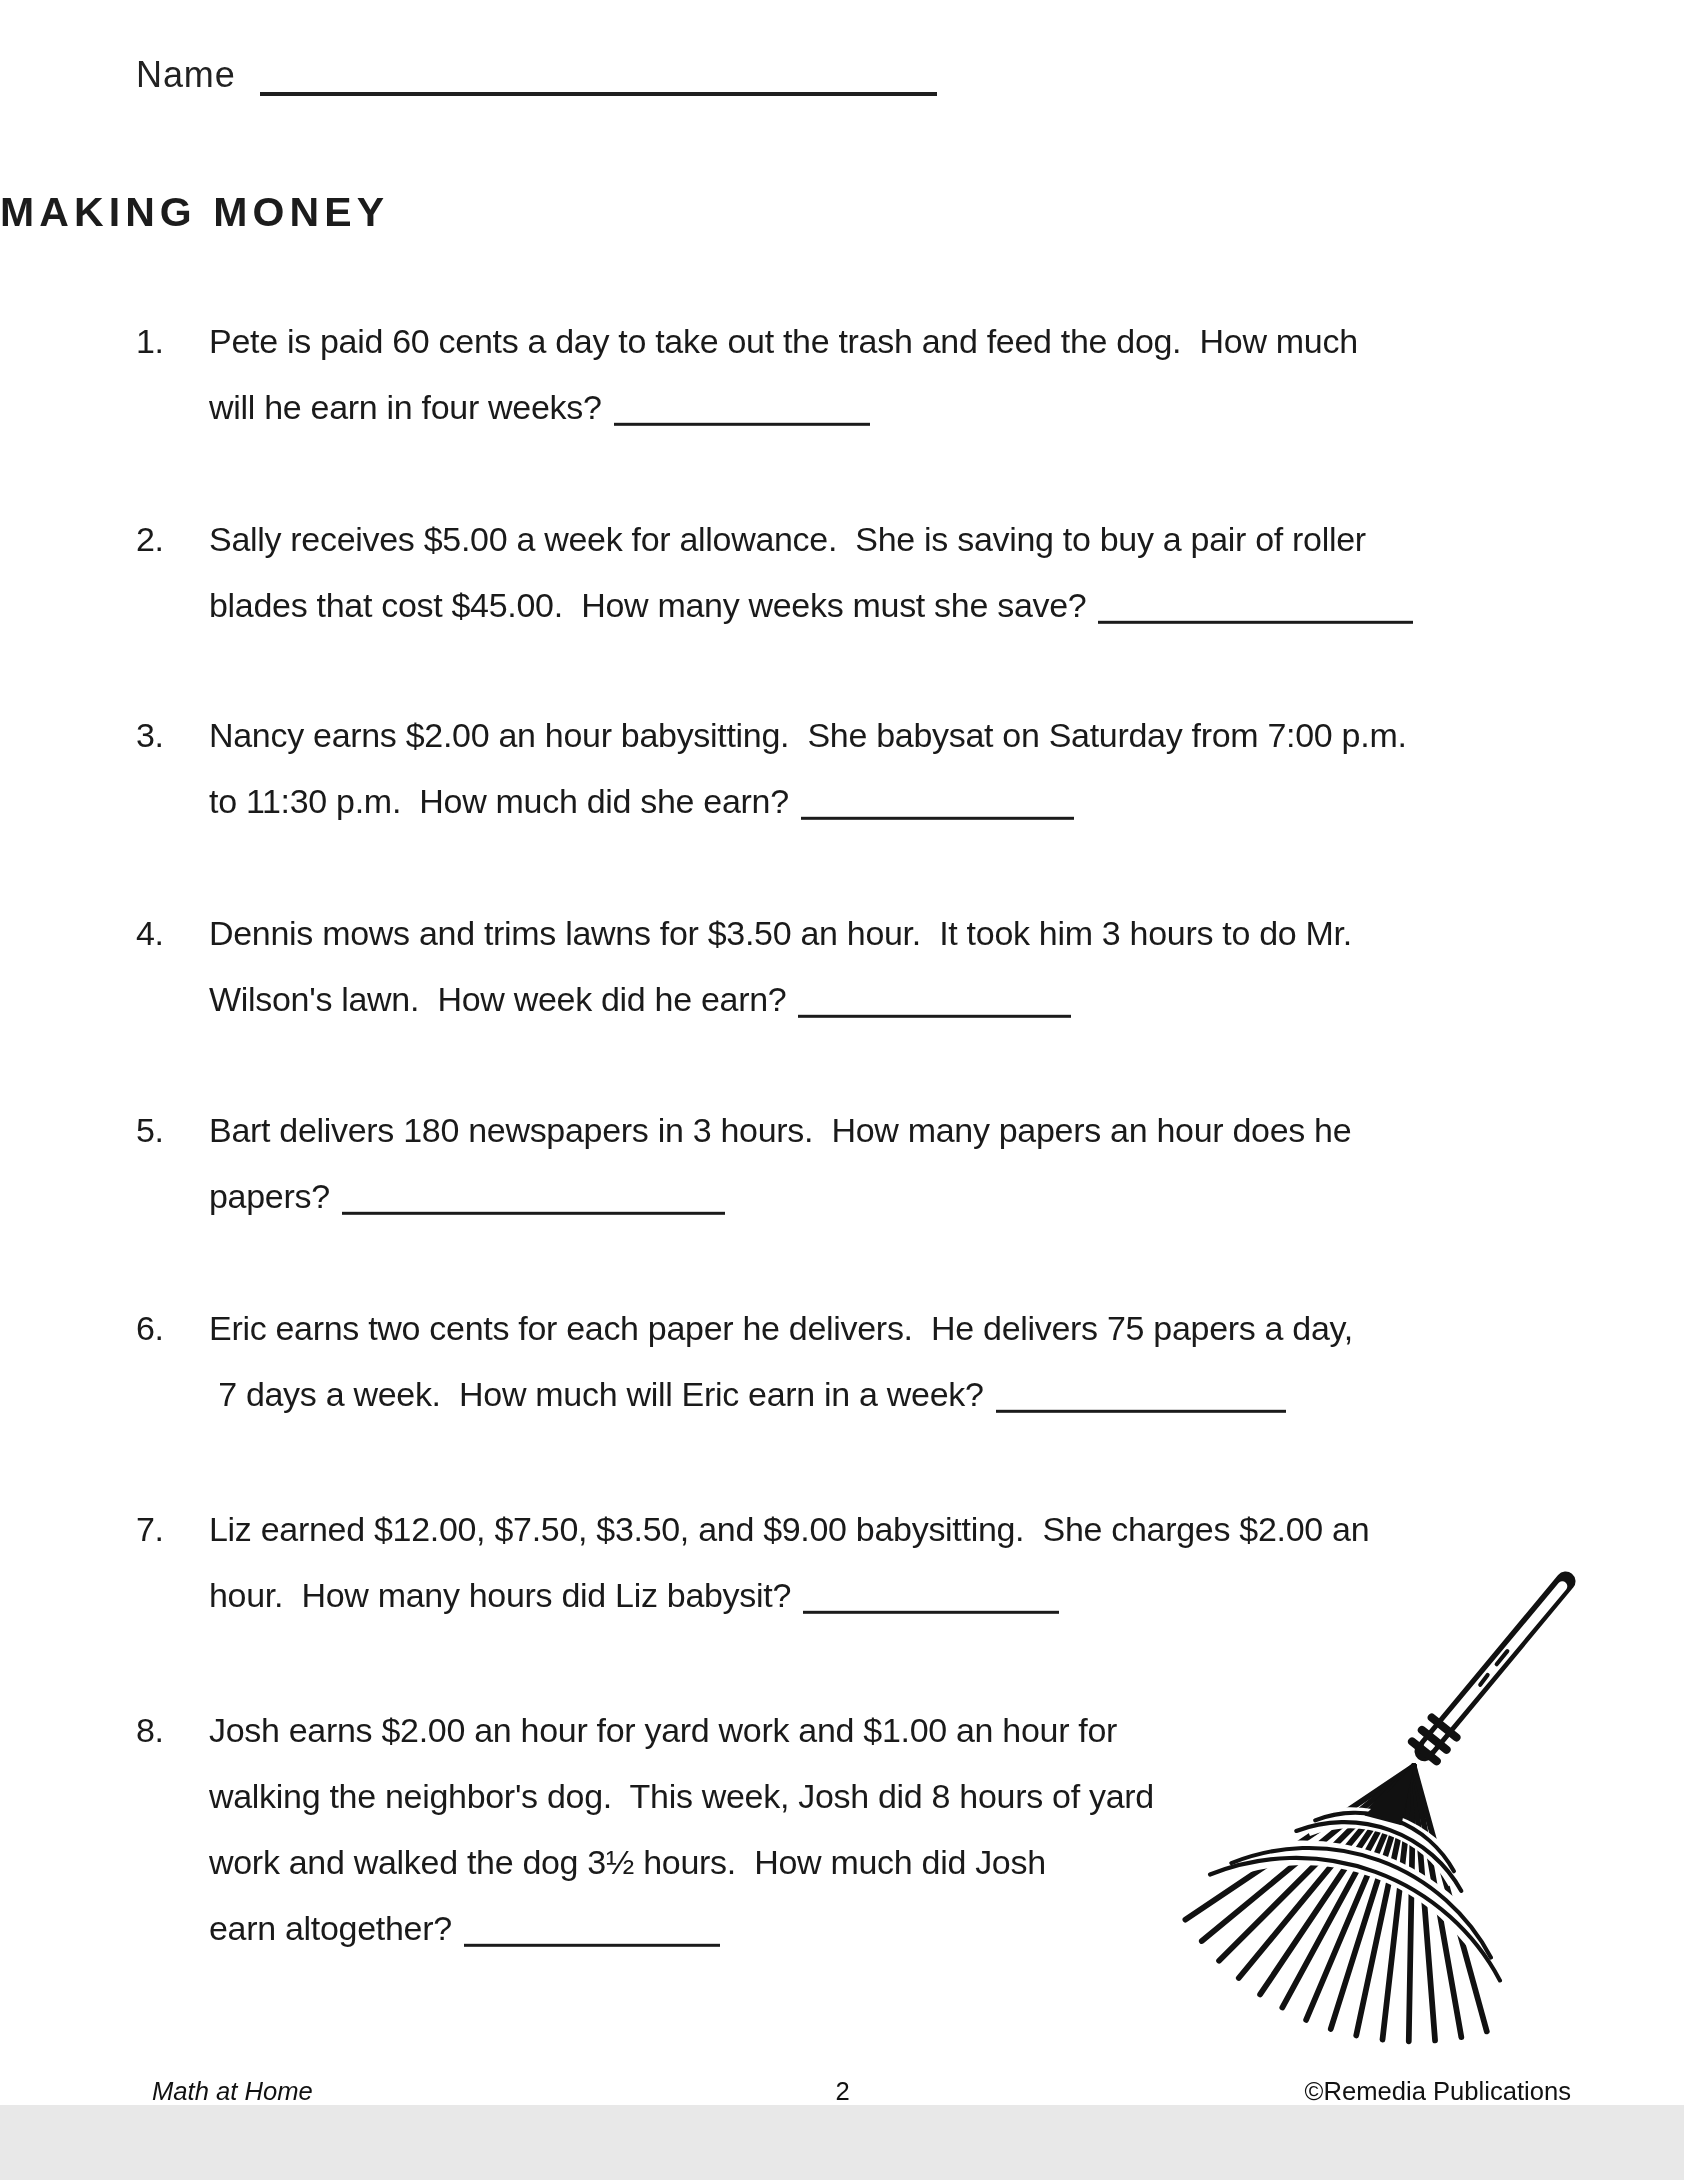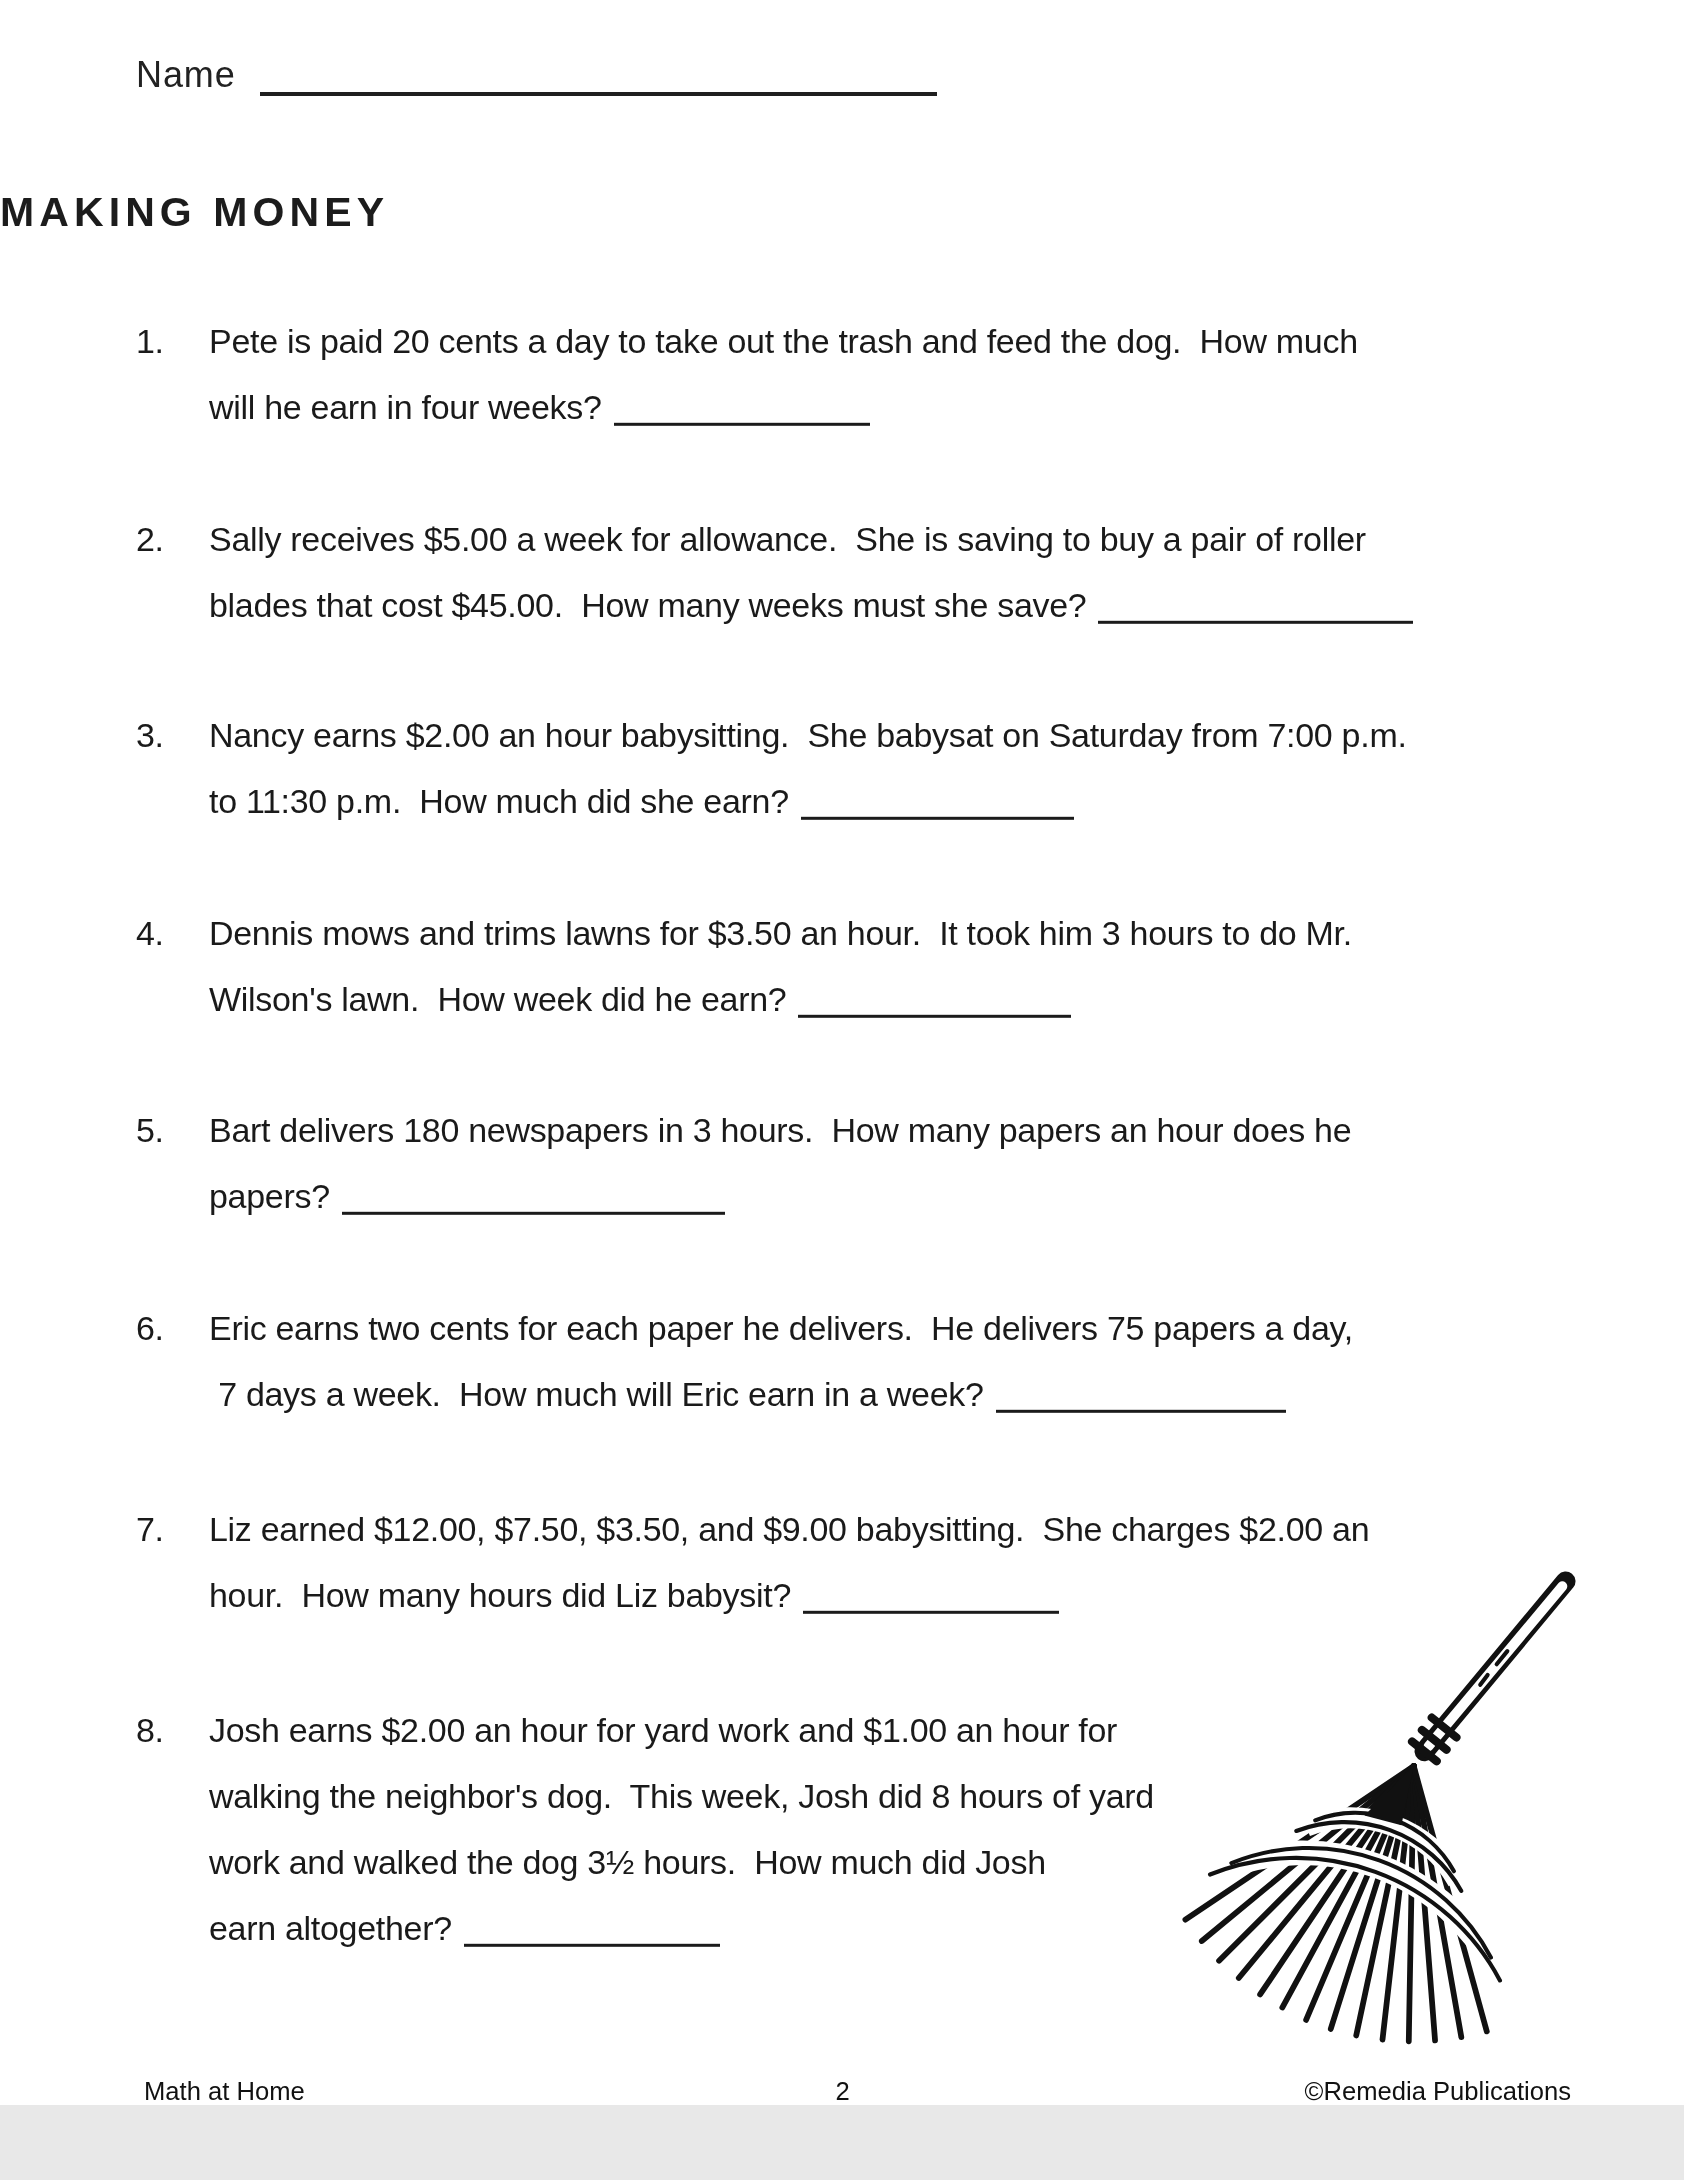--- a/index.html
+++ b/index.html
@@ -31,40 +31,40 @@
   .blank{
     display:inline-block;border-bottom:3.4px solid #1b1b1b;
     transform:translateY(6.8px);margin-left:12px;
   }
   .p1{top:308px;} .p2{top:506px;} .p3{top:702px;} .p4{top:900px;}
   .p5{top:1097px;} .p6{top:1295px;} .p7{top:1496px;} .p8{top:1697px;}
   
   .rake{position:absolute;left:1118px;top:1569px;width:460px;height:501px;}
   
   .footer{position:absolute;top:2077px;left:0;width:100%;font-size:25.6px;color:#111;}
-  .footer .fleft{position:absolute;left:144px;}
+  .footer .fleft{position:absolute;left:152px;font-style:italic;}
   .footer .fcenter{position:absolute;left:0;width:100%;text-align:center;}
   .footer .fright{position:absolute;right:114px;}
 </style>
 </head>
 <body>
 
 <div class="page">
 
   <div class="name-row">
     <span class="name-label">Name</span>
     <span class="name-line"></span>
   </div>
 
   <div class="title">MAKING MONEY</div>
 
   <div class="problem p1">
     <div class="pnum">1.</div>
     <div>
-      <div class="pline"><span>Pete is paid 20 cents a day to take out the trash and feed the dog.  How much</span></div>
+      <div class="pline"><span>Pete is paid 60 cents a day to take out the trash and feed the dog.  How much</span></div>
       <div class="pline"><span>will he earn in four weeks?</span><span class="blank" style="width:256px"></span></div>
     </div>
   </div>
 
   <div class="problem p2">
     <div class="pnum">2.</div>
     <div>
       <div class="pline"><span>Sally receives $5.00 a week for allowance.  She is saving to buy a pair of roller</span></div>
       <div class="pline"><span>blades that cost $45.00.  How many weeks must she save?</span><span class="blank" style="width:315px"></span></div>
     </div>

